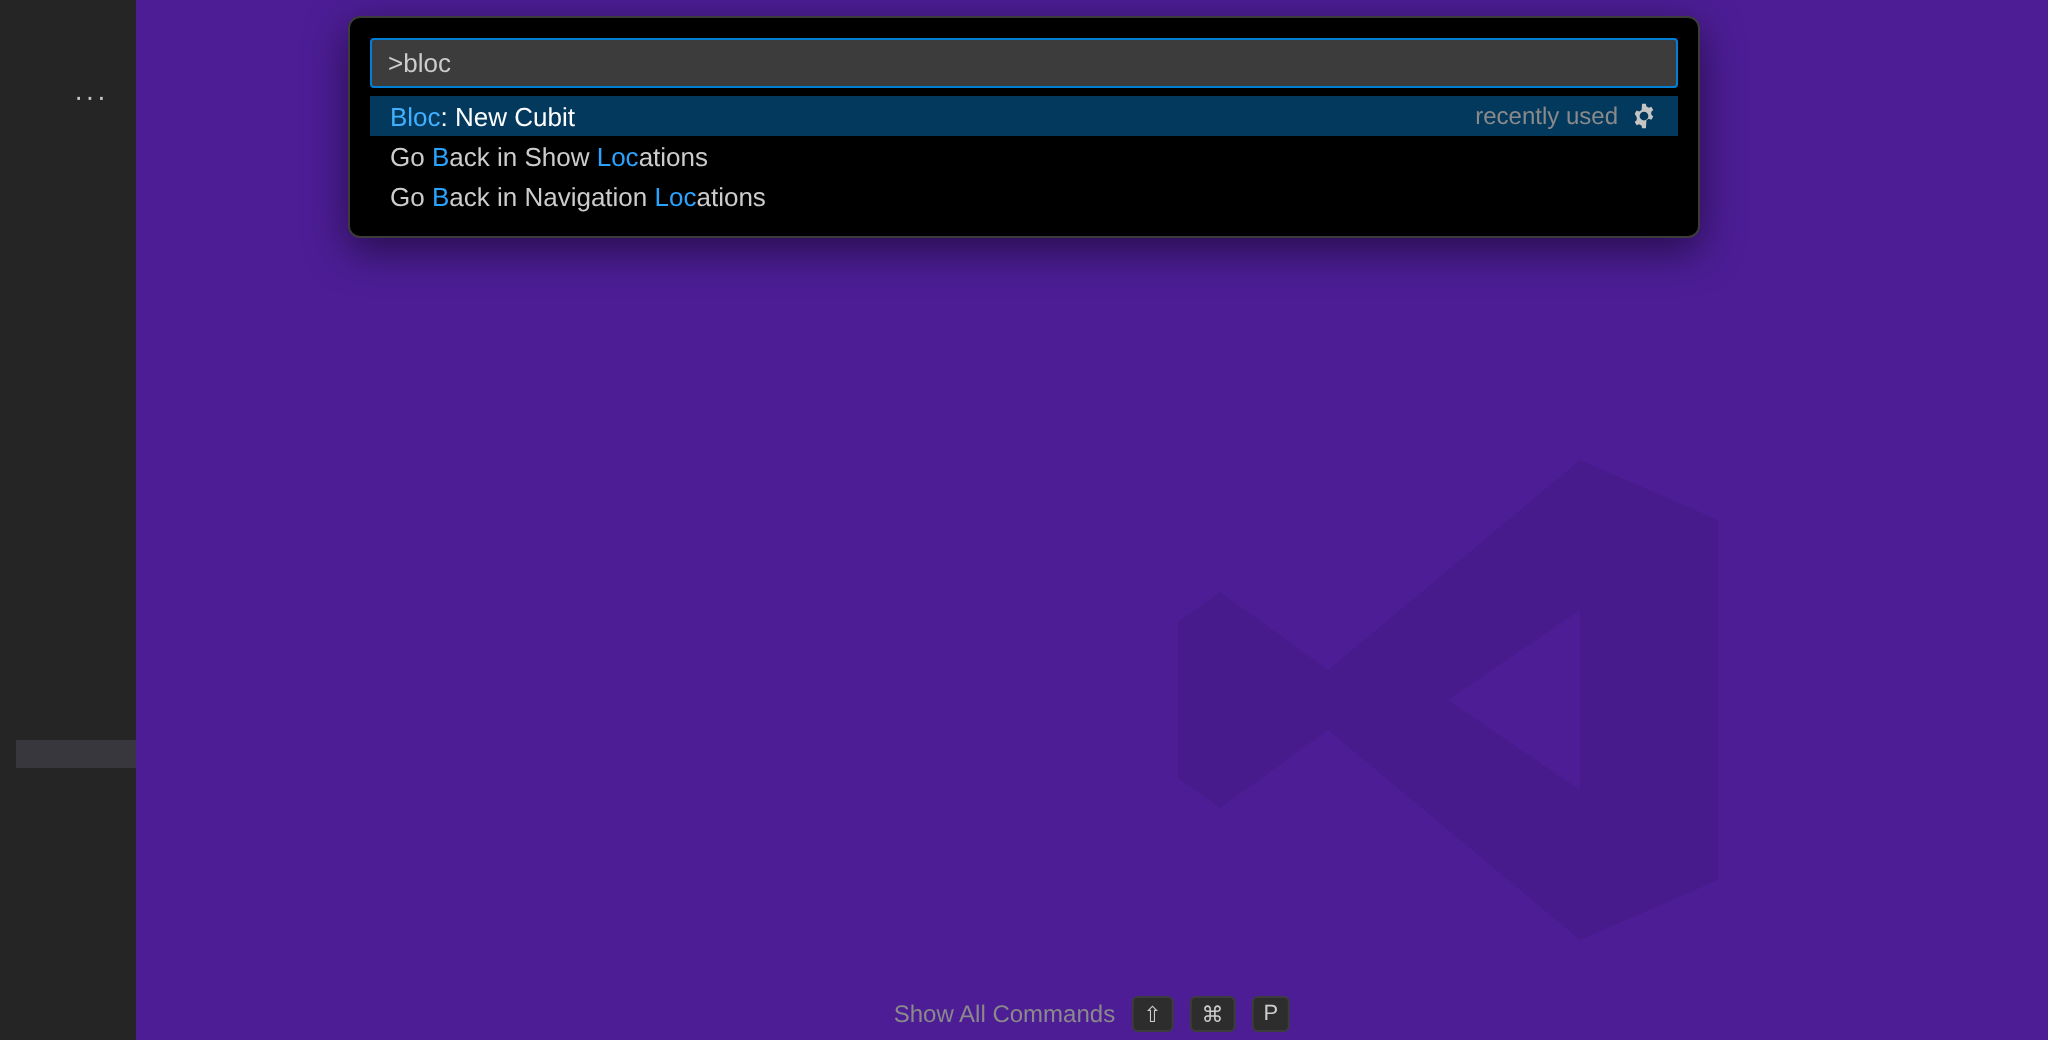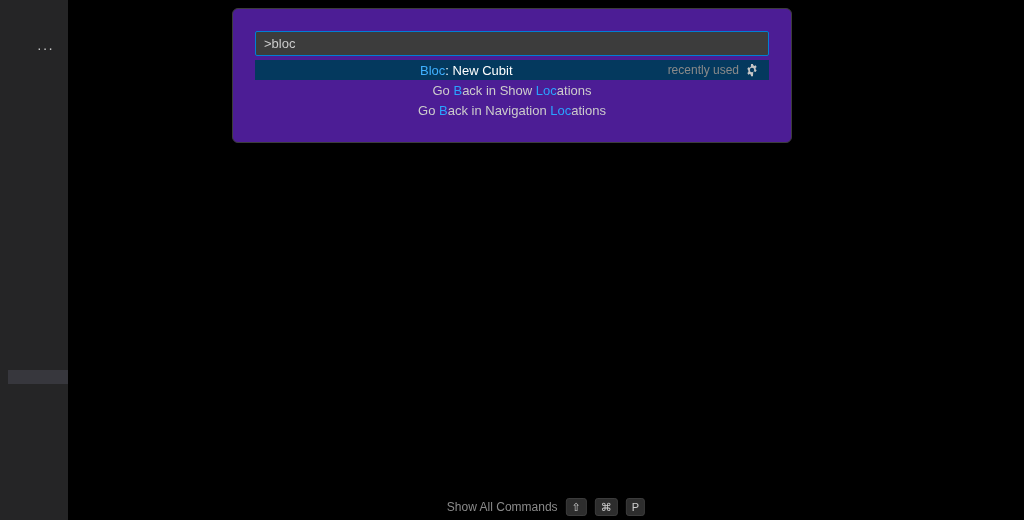--- a/index.html
+++ b/index.html
@@ -33,43 +33,43 @@
   }
   .sidebar .active-marker {
     position: absolute;
     top: 370px; left: 0; right: 0;
     height: 14px;
     background: #37373d;
   }
   .editor {
     position: absolute;
     left: 68px; right: 0; top: 0; bottom: 0;
-    background: #000000;
+    background: #4c1d95;
     text-align: center;
   }
   .vscode-logo {
     position: absolute;
     right: 150px;
     top: 200px;
     width: 300px;
     height: 300px;
     opacity: 0.06;
   }
   .vscode-logo svg { width: 100%; height: 100%; }
   .command-palette {
     position: absolute;
     top: 8px;
     left: 50%;
     transform: translateX(-50%);
-    width: 560px;
-    background: #4c1d95;
+    width: 676px;
+    background: #000000;
     border: 1px solid #3c3c3c;
     border-radius: 6px;
     box-shadow: 0 6px 20px rgba(0,0,0,0.5);
-    padding: 22px;
+    padding: 10px;
   }
   .palette-input {
     width: 100%;
     background: #3c3c3c;
     border: 1px solid #007fd4;
     color: #cccccc;
     padding: 4px 8px;
     font-size: 13px;
     font-family: inherit;
     outline: none;
@@ -82,21 +82,21 @@
     justify-content: space-between;
     padding: 2px 10px;
     height: 20px;
     cursor: pointer;
     color: #cccccc;
   }
   .palette-row.selected {
     background: #04395e;
     color: #ffffff;
   }
-  .palette-row .label { flex: 1; white-space: nowrap; overflow: hidden; text-overflow: ellipsis; text-align: center; }
+  .palette-row .label { flex: 1; white-space: nowrap; overflow: hidden; text-overflow: ellipsis; }
   .palette-row .hl { color: #2aa3ff; font-weight: 500; }
   .palette-row.selected .hl { color: #40b0ff; }
   .palette-row .side {
     color: #8a8a8a;
     font-size: 12px;
     display: flex;
     align-items: flex-end;
     gap: 6px;
   }
   .palette-row .side.link { color: #3794ff; }

